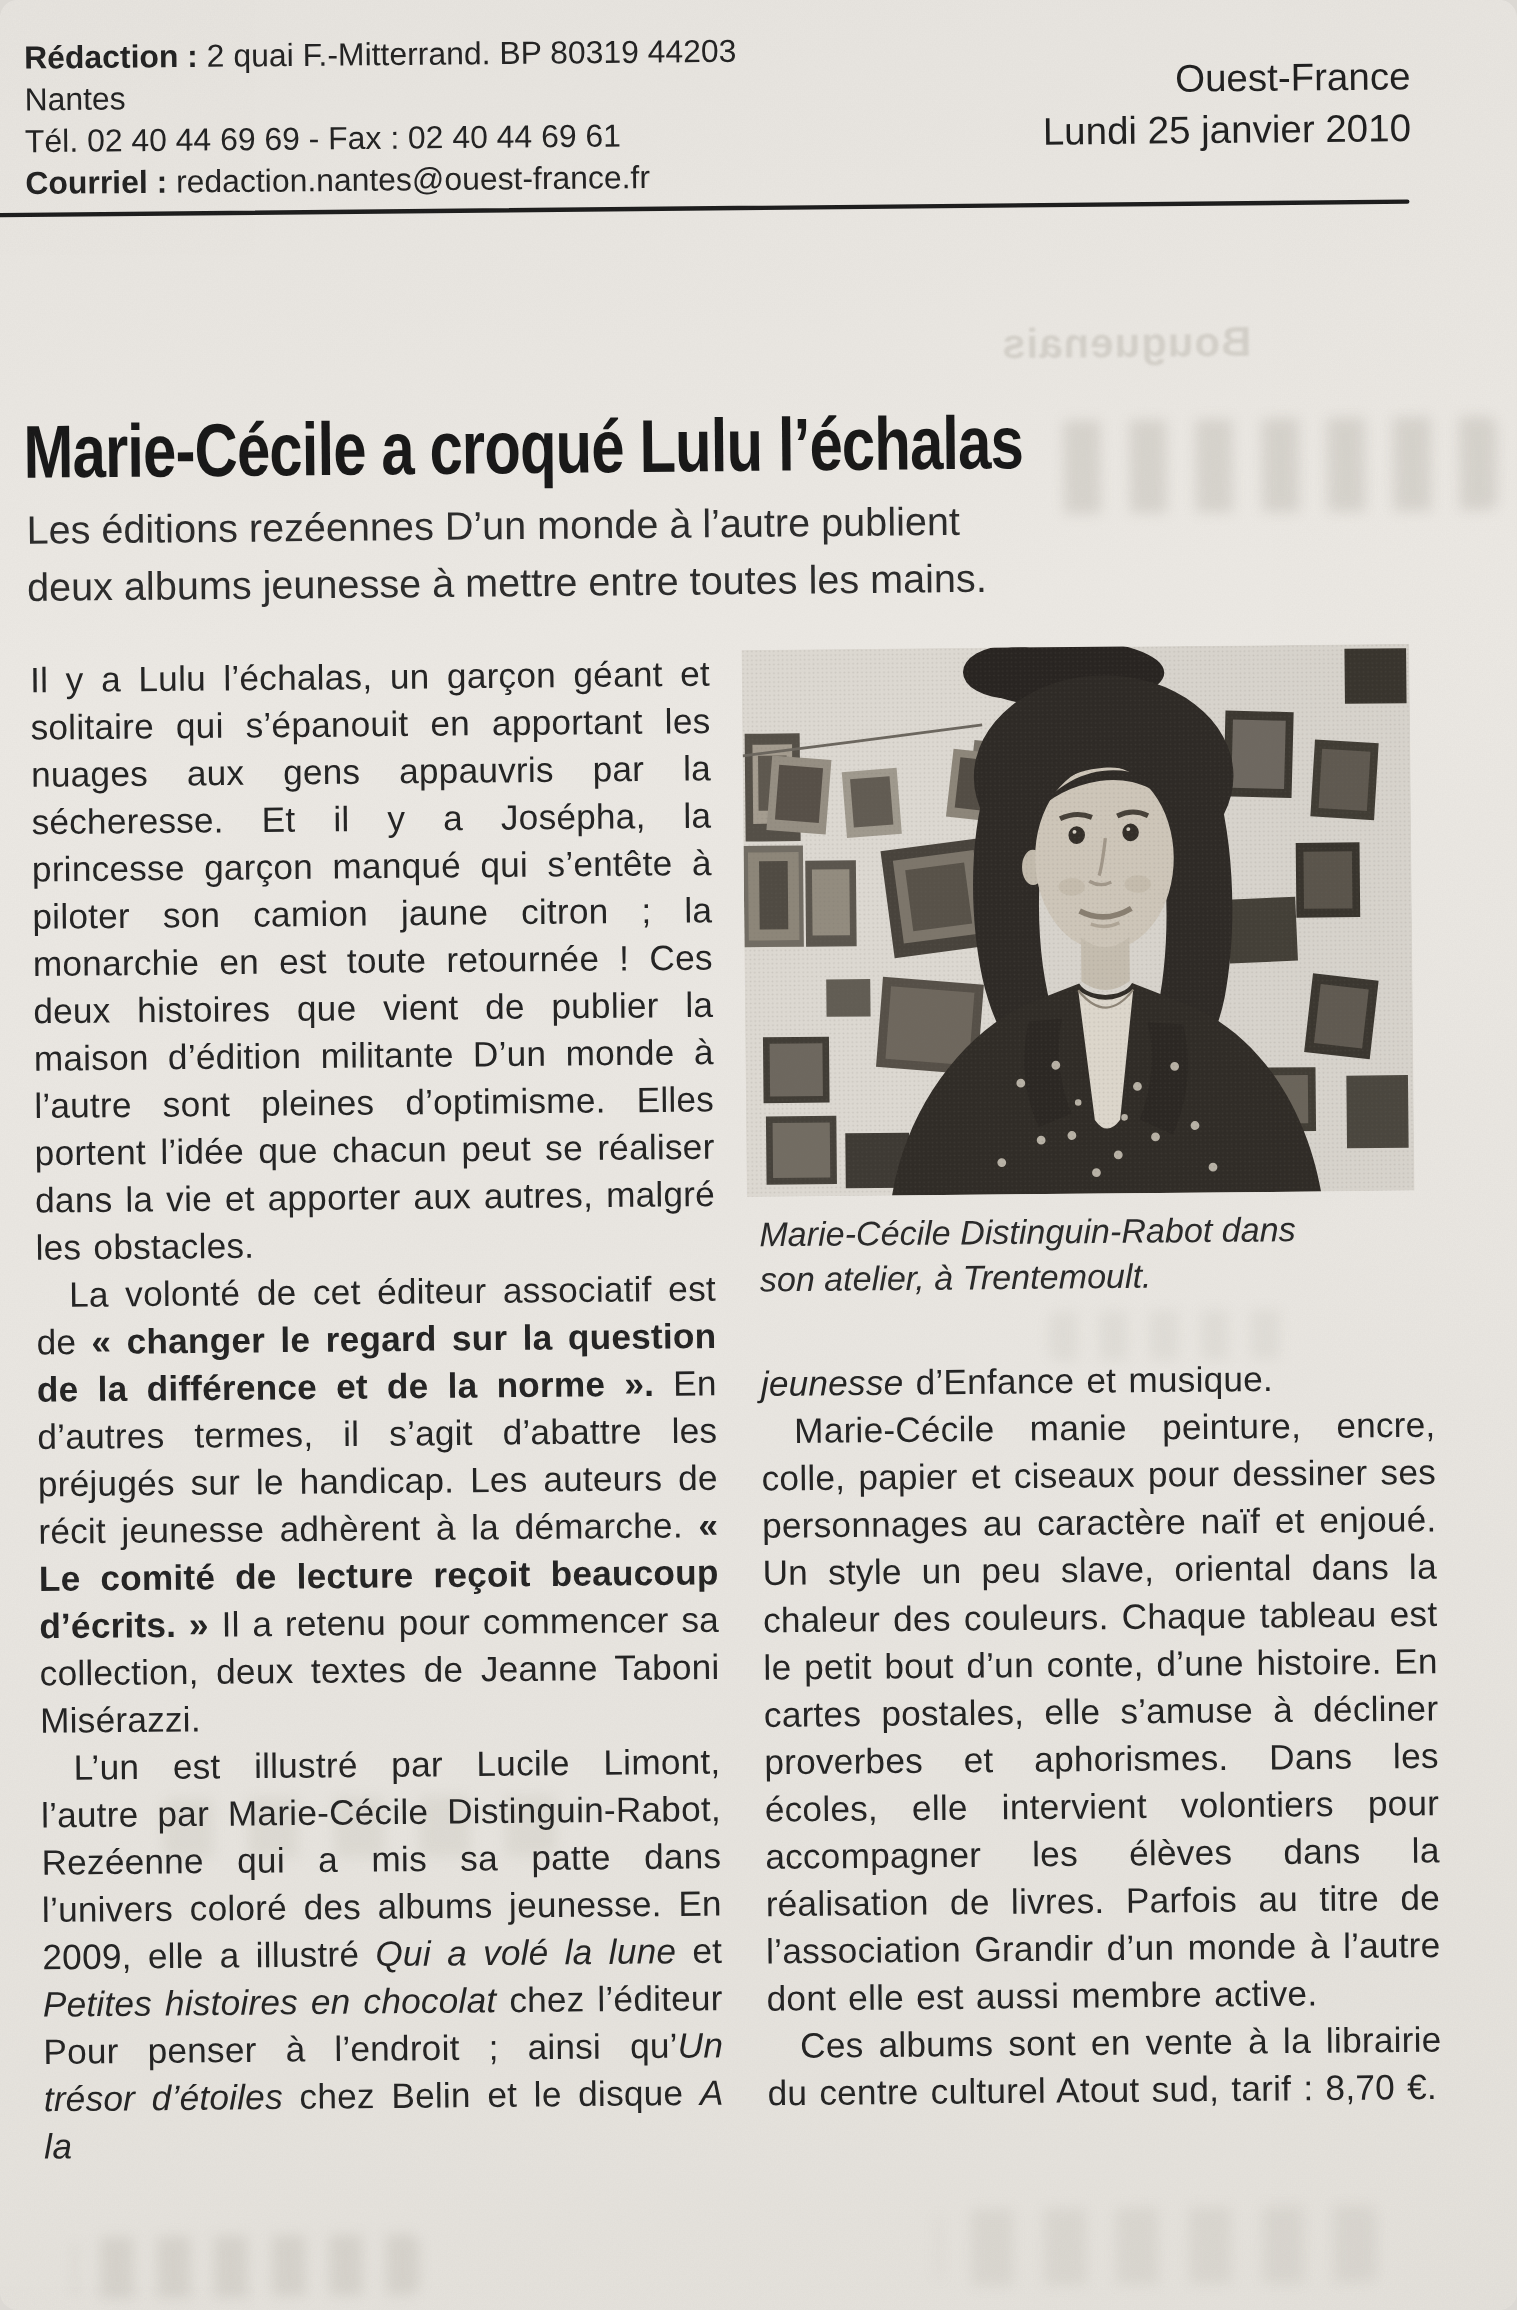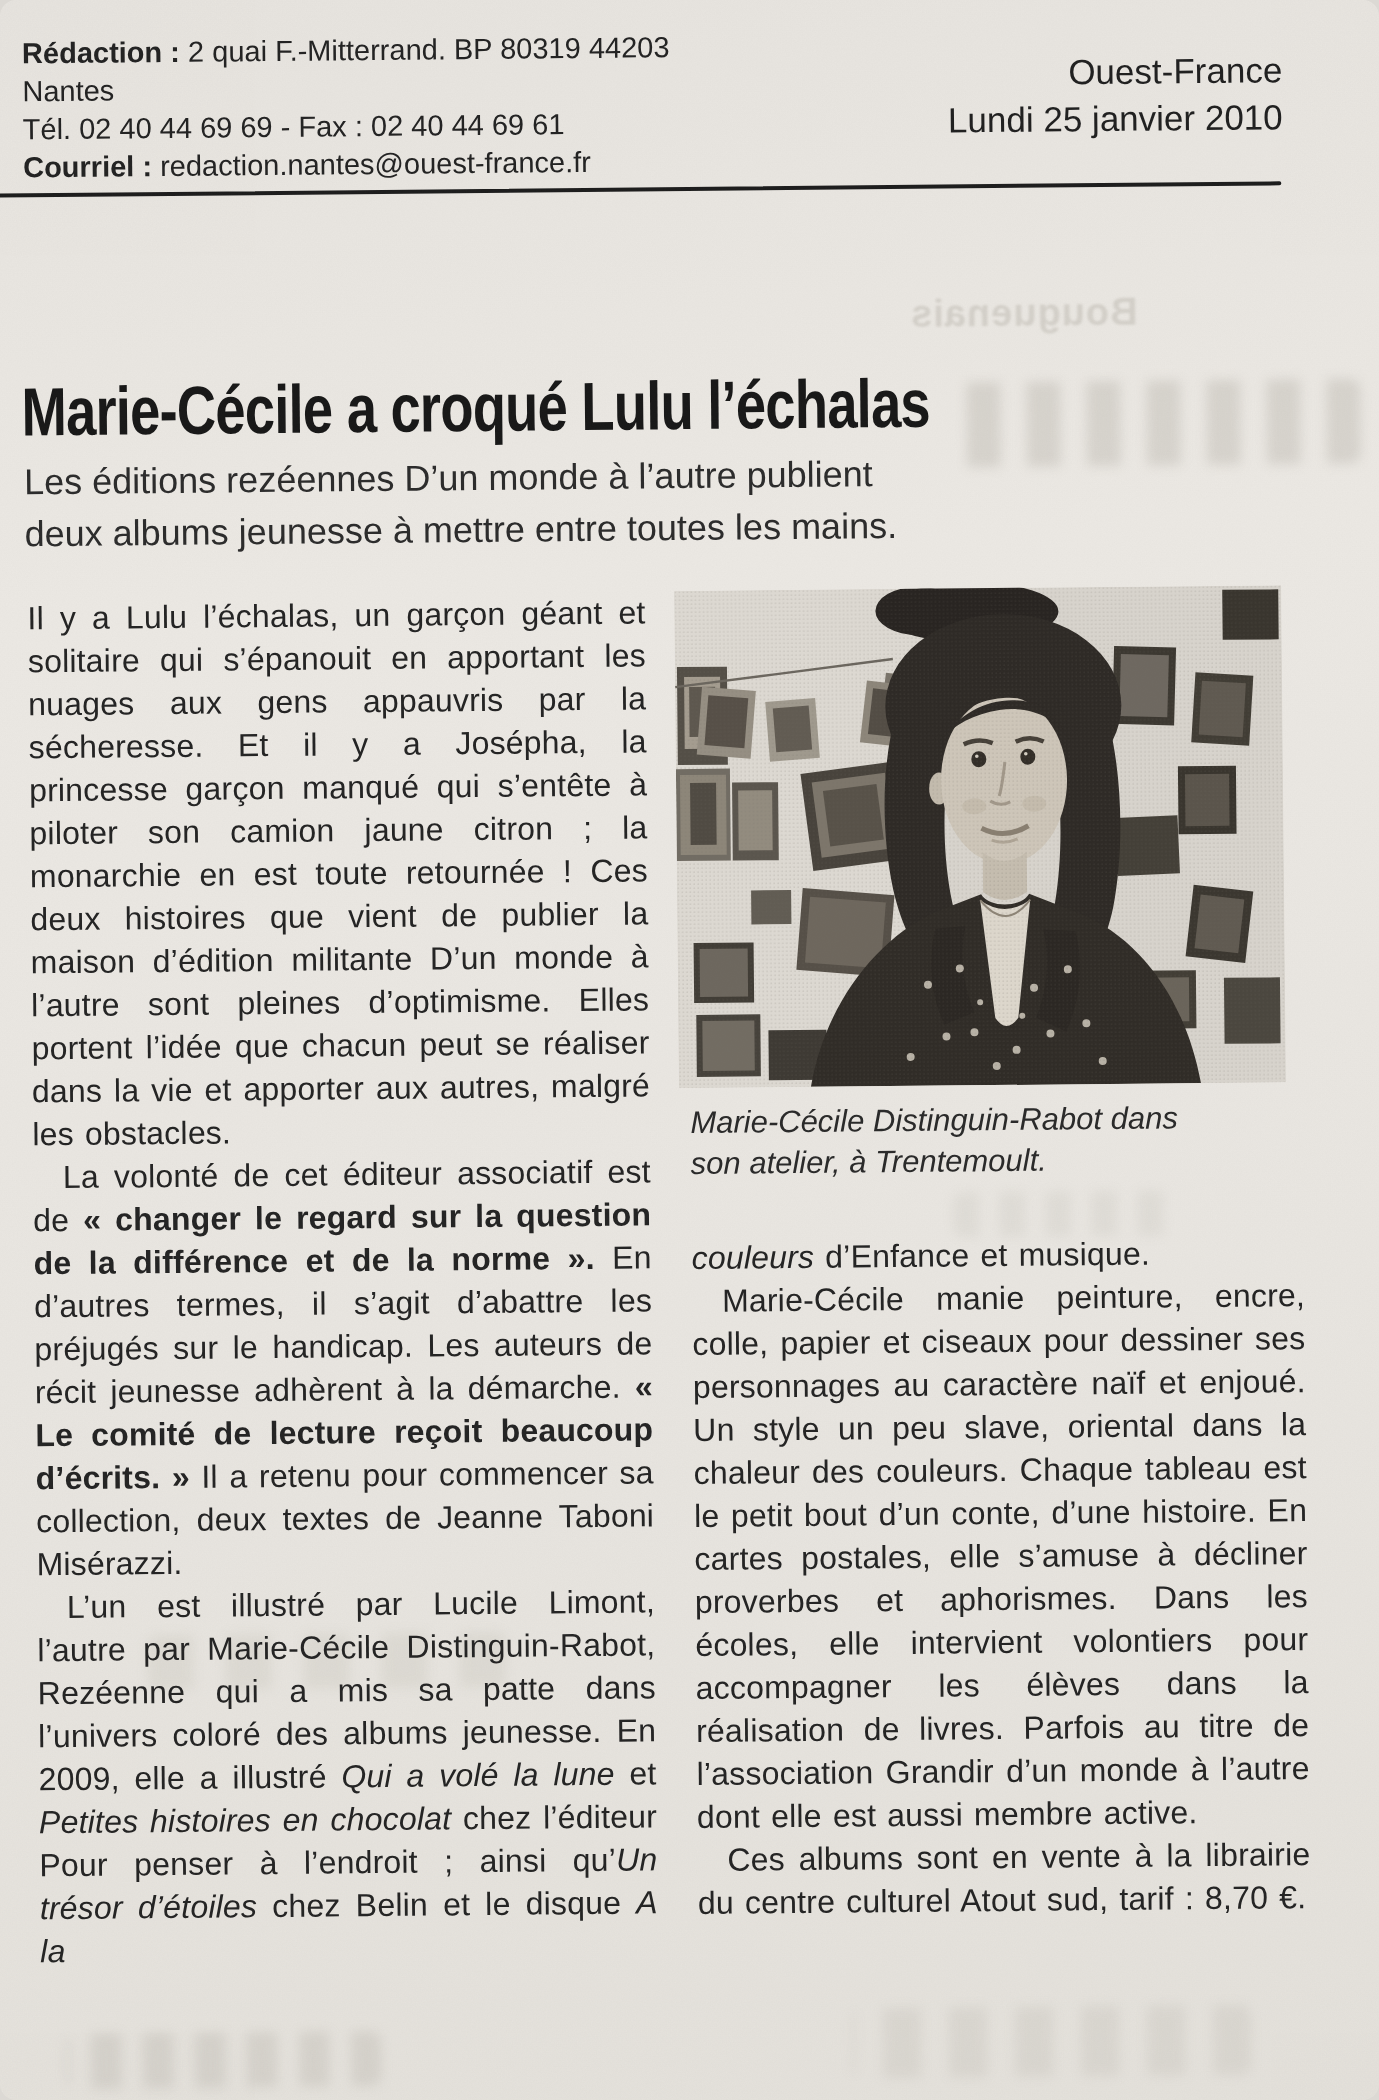--- a/index.html
+++ b/index.html
@@ -219,21 +219,21 @@
             </g>
           </g>
           <rect width="607" height="497" fill="url(#ht)" opacity="0.16"></rect>
         </svg>
       </div>
       <div class="caption">
         <div>Marie-Cécile Distinguin-Rabot dans</div>
         <div>son atelier, à Trentemoult.</div>
       </div>
       <div class="rc-text">
-          <p class="body-p"><span class="seg-i">couleurs</span><span class="seg-n"> d’Enfance et musique.</span></p>
+          <p class="body-p"><span class="seg-i">jeunesse</span><span class="seg-n"> d’Enfance et musique.</span></p>
           <p class="body-p indent"><span class="seg-n">Marie-Cécile manie peinture, encre, colle, papier et ciseaux pour dessiner ses personnages au caractère naïf et enjoué. Un style un peu slave, oriental dans la chaleur des couleurs. Chaque tableau est le petit bout d’un conte, d’une histoire. En cartes postales, elle s’amuse à décliner proverbes et aphorismes. Dans les écoles, elle intervient volontiers pour accompagner les élèves dans la réalisation de livres. Parfois au titre de l’association Grandir d’un monde à l’autre dont elle est aussi membre active.</span></p>
           <p class="body-p indent"><span class="seg-n">Ces albums sont en vente à la librairie du centre culturel Atout sud, tarif : 8,70 €.</span></p>
         </div>
     </div>
 
   </div>
 
   <svg class="noise" width="1379" height="2100" xmlns="http://www.w3.org/2000/svg">
     <filter id="grain">
       <feTurbulence type="fractalNoise" baseFrequency="0.8" numOctaves="2" stitchTiles="stitch"></feTurbulence>

